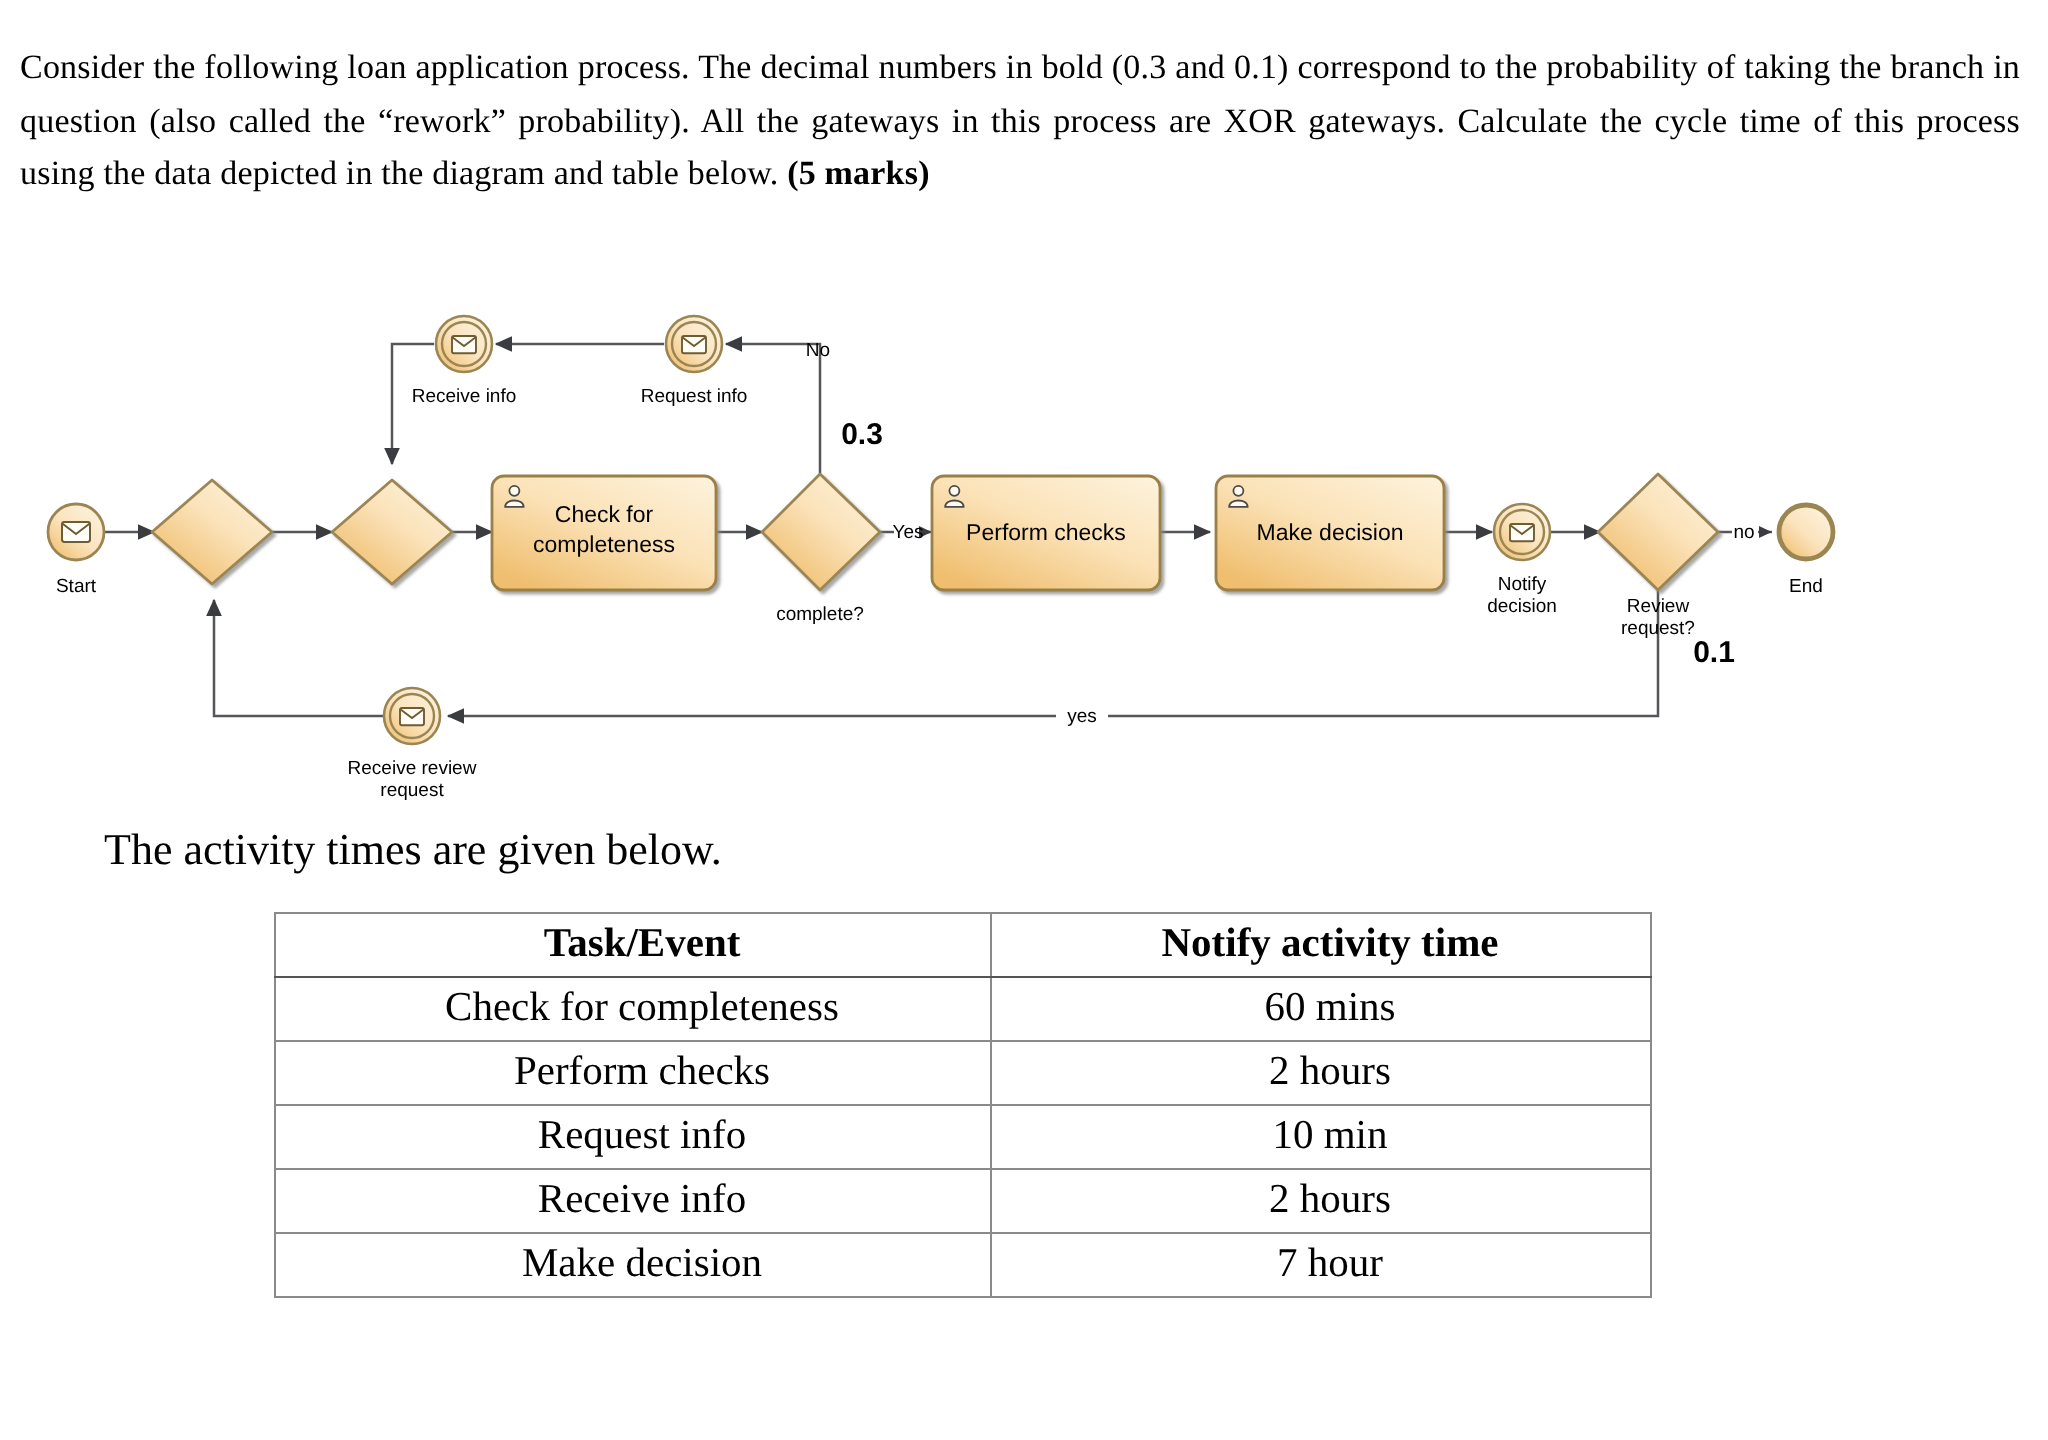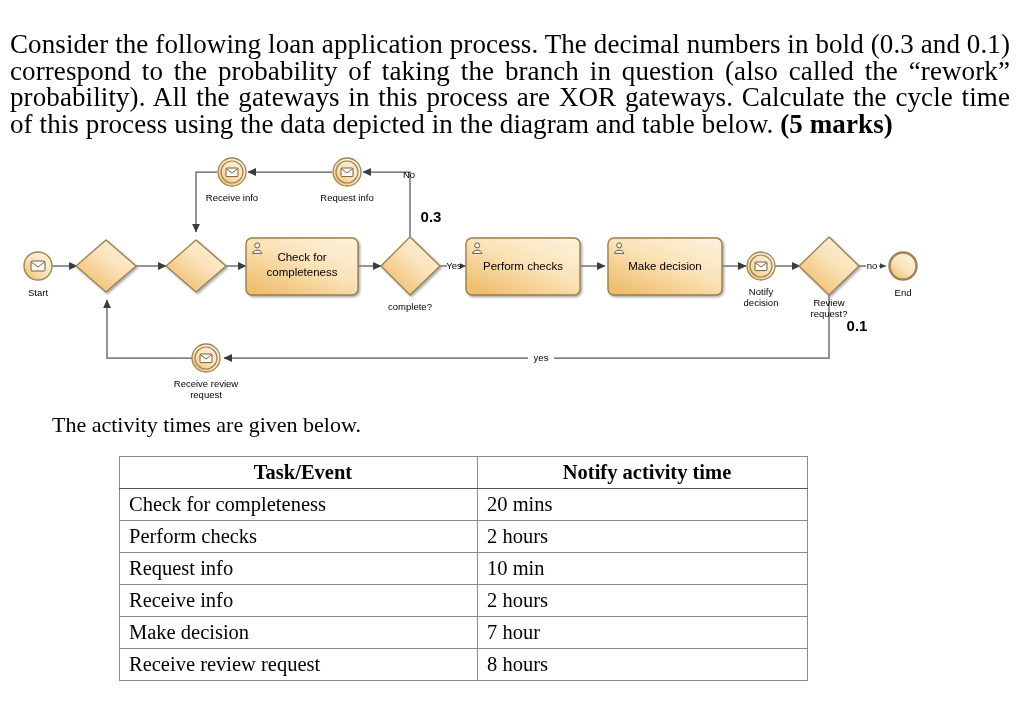--- a/index.html
+++ b/index.html
@@ -16,21 +16,21 @@
     overflow: hidden;
   }
 
   
   #intro-paragraph {
     position: absolute;
     left: 10px;
     top: 4px;
     width: 1000px;
     font-family: "Liberation Serif", serif;
-    font-size: 27px;
+    font-size: 17px;
     line-height: 26.6px;
     text-align: justify;
     text-justify: inter-word;
     letter-spacing: 0.1px;
   }
   #intro-paragraph b { font-weight: bold; }
 
   
   #bpmn-diagram {
     position: absolute;
@@ -47,21 +47,21 @@
     left: 52px;
     top: 412px;
     font-family: "Liberation Serif", serif;
     font-size: 22px;
     line-height: 26px;
   }
 
   
   #activity-table-wrap {
     position: absolute;
-    left: 119px;
+    left: 137px;
     top: 456px;
     width: 669px;
   }
   table.activity-table {
     border-collapse: collapse;
     width: 669px;
     font-family: "Liberation Serif", serif;
     font-size: 20.5px;
     table-layout: fixed;
   }
@@ -71,21 +71,21 @@
     padding: 2px 0 3px 0;
     height: 26px;
     vertical-align: middle;
   }
   table.activity-table thead th {
     text-align: center;
     font-weight: bold;
     border-bottom: 1px solid #555;
   }
   table.activity-table tbody td {
-    text-align: left;
+    text-align: center;
   }
   table.activity-table .col-task { width: 348px; padding-left: 9px; }
   table.activity-table .col-time { width: 320px; padding-left: 9px; }
 </style>
 </head>
 <body>
 
 <p id="intro-paragraph">
   <span>Consider the following loan application process. The decimal numbers in bold (0.3 and 0.1) correspond to the probability of taking the branch in question (also called the “rework” probability). All the gateways in this process are XOR gateways. Calculate the cycle time of this process using the data depicted in the diagram and table below. </span><b>(5 marks)</b>
 </p>
@@ -265,37 +265,33 @@
   <table class="activity-table">
     <thead>
       <tr>
         <th class="col-task">Task/Event</th>
         <th class="col-time">Notify activity time</th>
       </tr>
     </thead>
     <tbody>
       <tr>
         <td class="col-task">Check for completeness</td>
-        <td class="col-time">20 mins</td>
+        <td class="col-time">60 mins</td>
       </tr>
       <tr>
         <td class="col-task">Perform checks</td>
         <td class="col-time">2 hours</td>
       </tr>
       <tr>
         <td class="col-task">Request info</td>
         <td class="col-time">10 min</td>
       </tr>
       <tr>
         <td class="col-task">Receive info</td>
         <td class="col-time">2 hours</td>
       </tr>
       <tr>
         <td class="col-task">Make decision</td>
         <td class="col-time">7 hour</td>
-      </tr>
-      <tr>
-        <td class="col-task">Receive review request</td>
-        <td class="col-time">8 hours</td>
       </tr>
     </tbody>
   </table>
 </div>
 
 </body></html>

